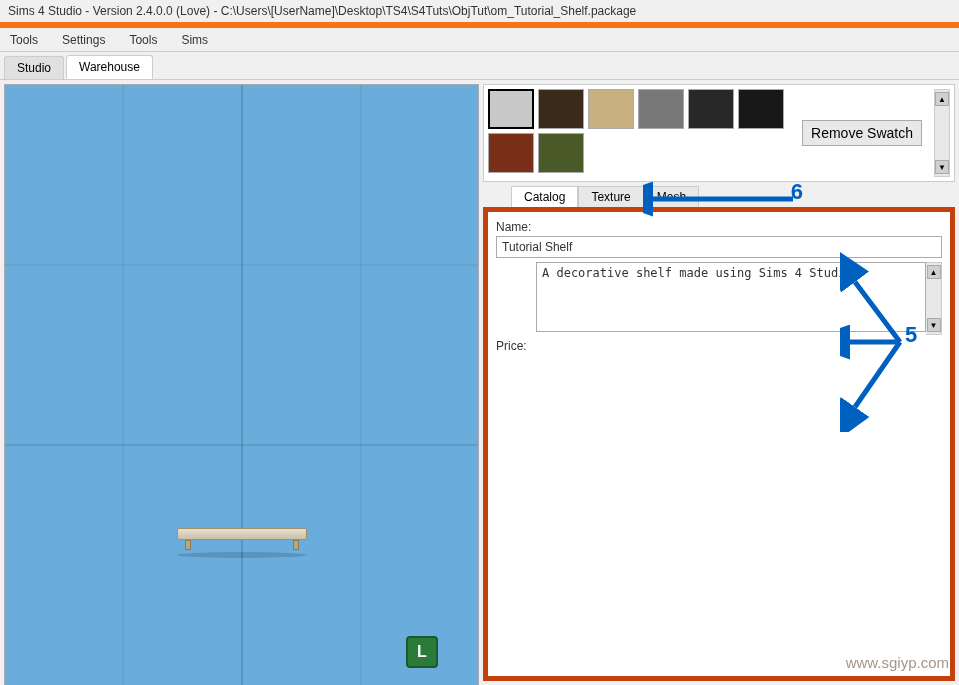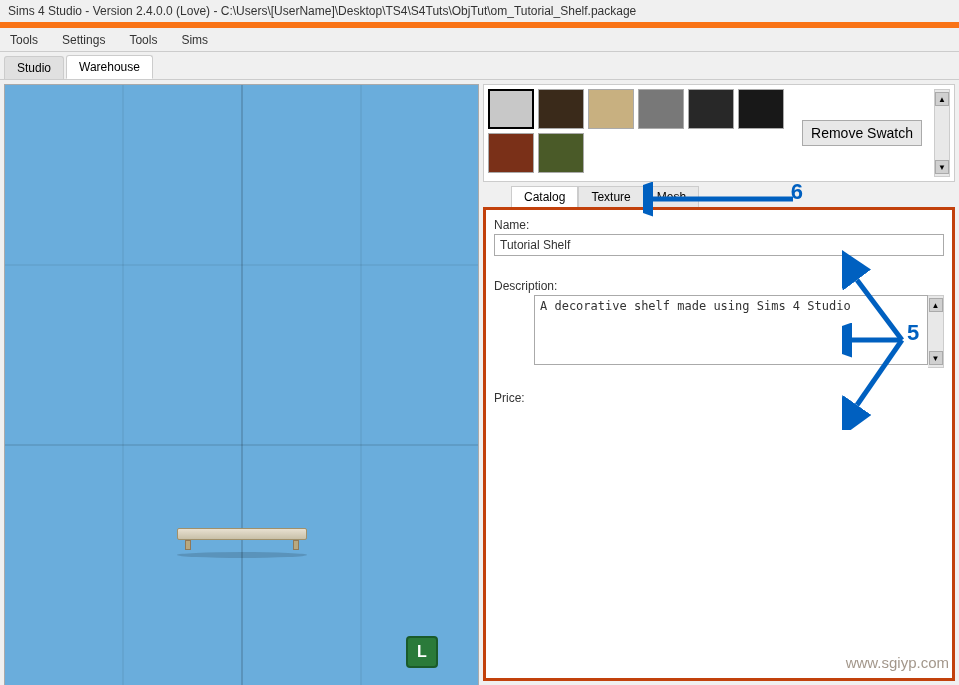--- a/index.html
+++ b/index.html
@@ -214,26 +214,26 @@
       font-size: 12px;
       border-bottom: none;
     }
     .inner-tab.active {
       background: #fff;
     }
 
     
     #catalog-panel {
       background: #fff;
-      border: 3px solid #c2410c;
+      border: 5px solid #c2410c;
       flex: 1;
       padding: 8px;
       display: flex;
       flex-direction: column;
-      gap: 23px;
+      gap: 4px;
     }
 
     .field-label {
       font-size: 12px;
       color: #333;
       margin-bottom: 2px;
     }
     .field-input {
       width: 100%;
       border: 1px solid #aaa;
@@ -384,21 +384,20 @@
     </div>
 
     <div id="catalog-panel" style="position:relative;">
 
       <div>
         <div class="field-label">Name:</div>
         <input type="text" class="field-input" value="Tutorial Shelf" style="">
       </div>
 
       <div>
-        <div class="field-label">Description:</div>
         <div class="textarea-wrapper">
           <textarea class="field-textarea" style="width: calc(100% - 16px);">A decorative shelf made using Sims 4 Studio</textarea>
           <div class="textarea-scrollbar">
             <div class="scroll-btn">▲</div>
             <div class="scroll-btn">▼</div>
           </div>
         </div>
       </div>
 
       <div>

